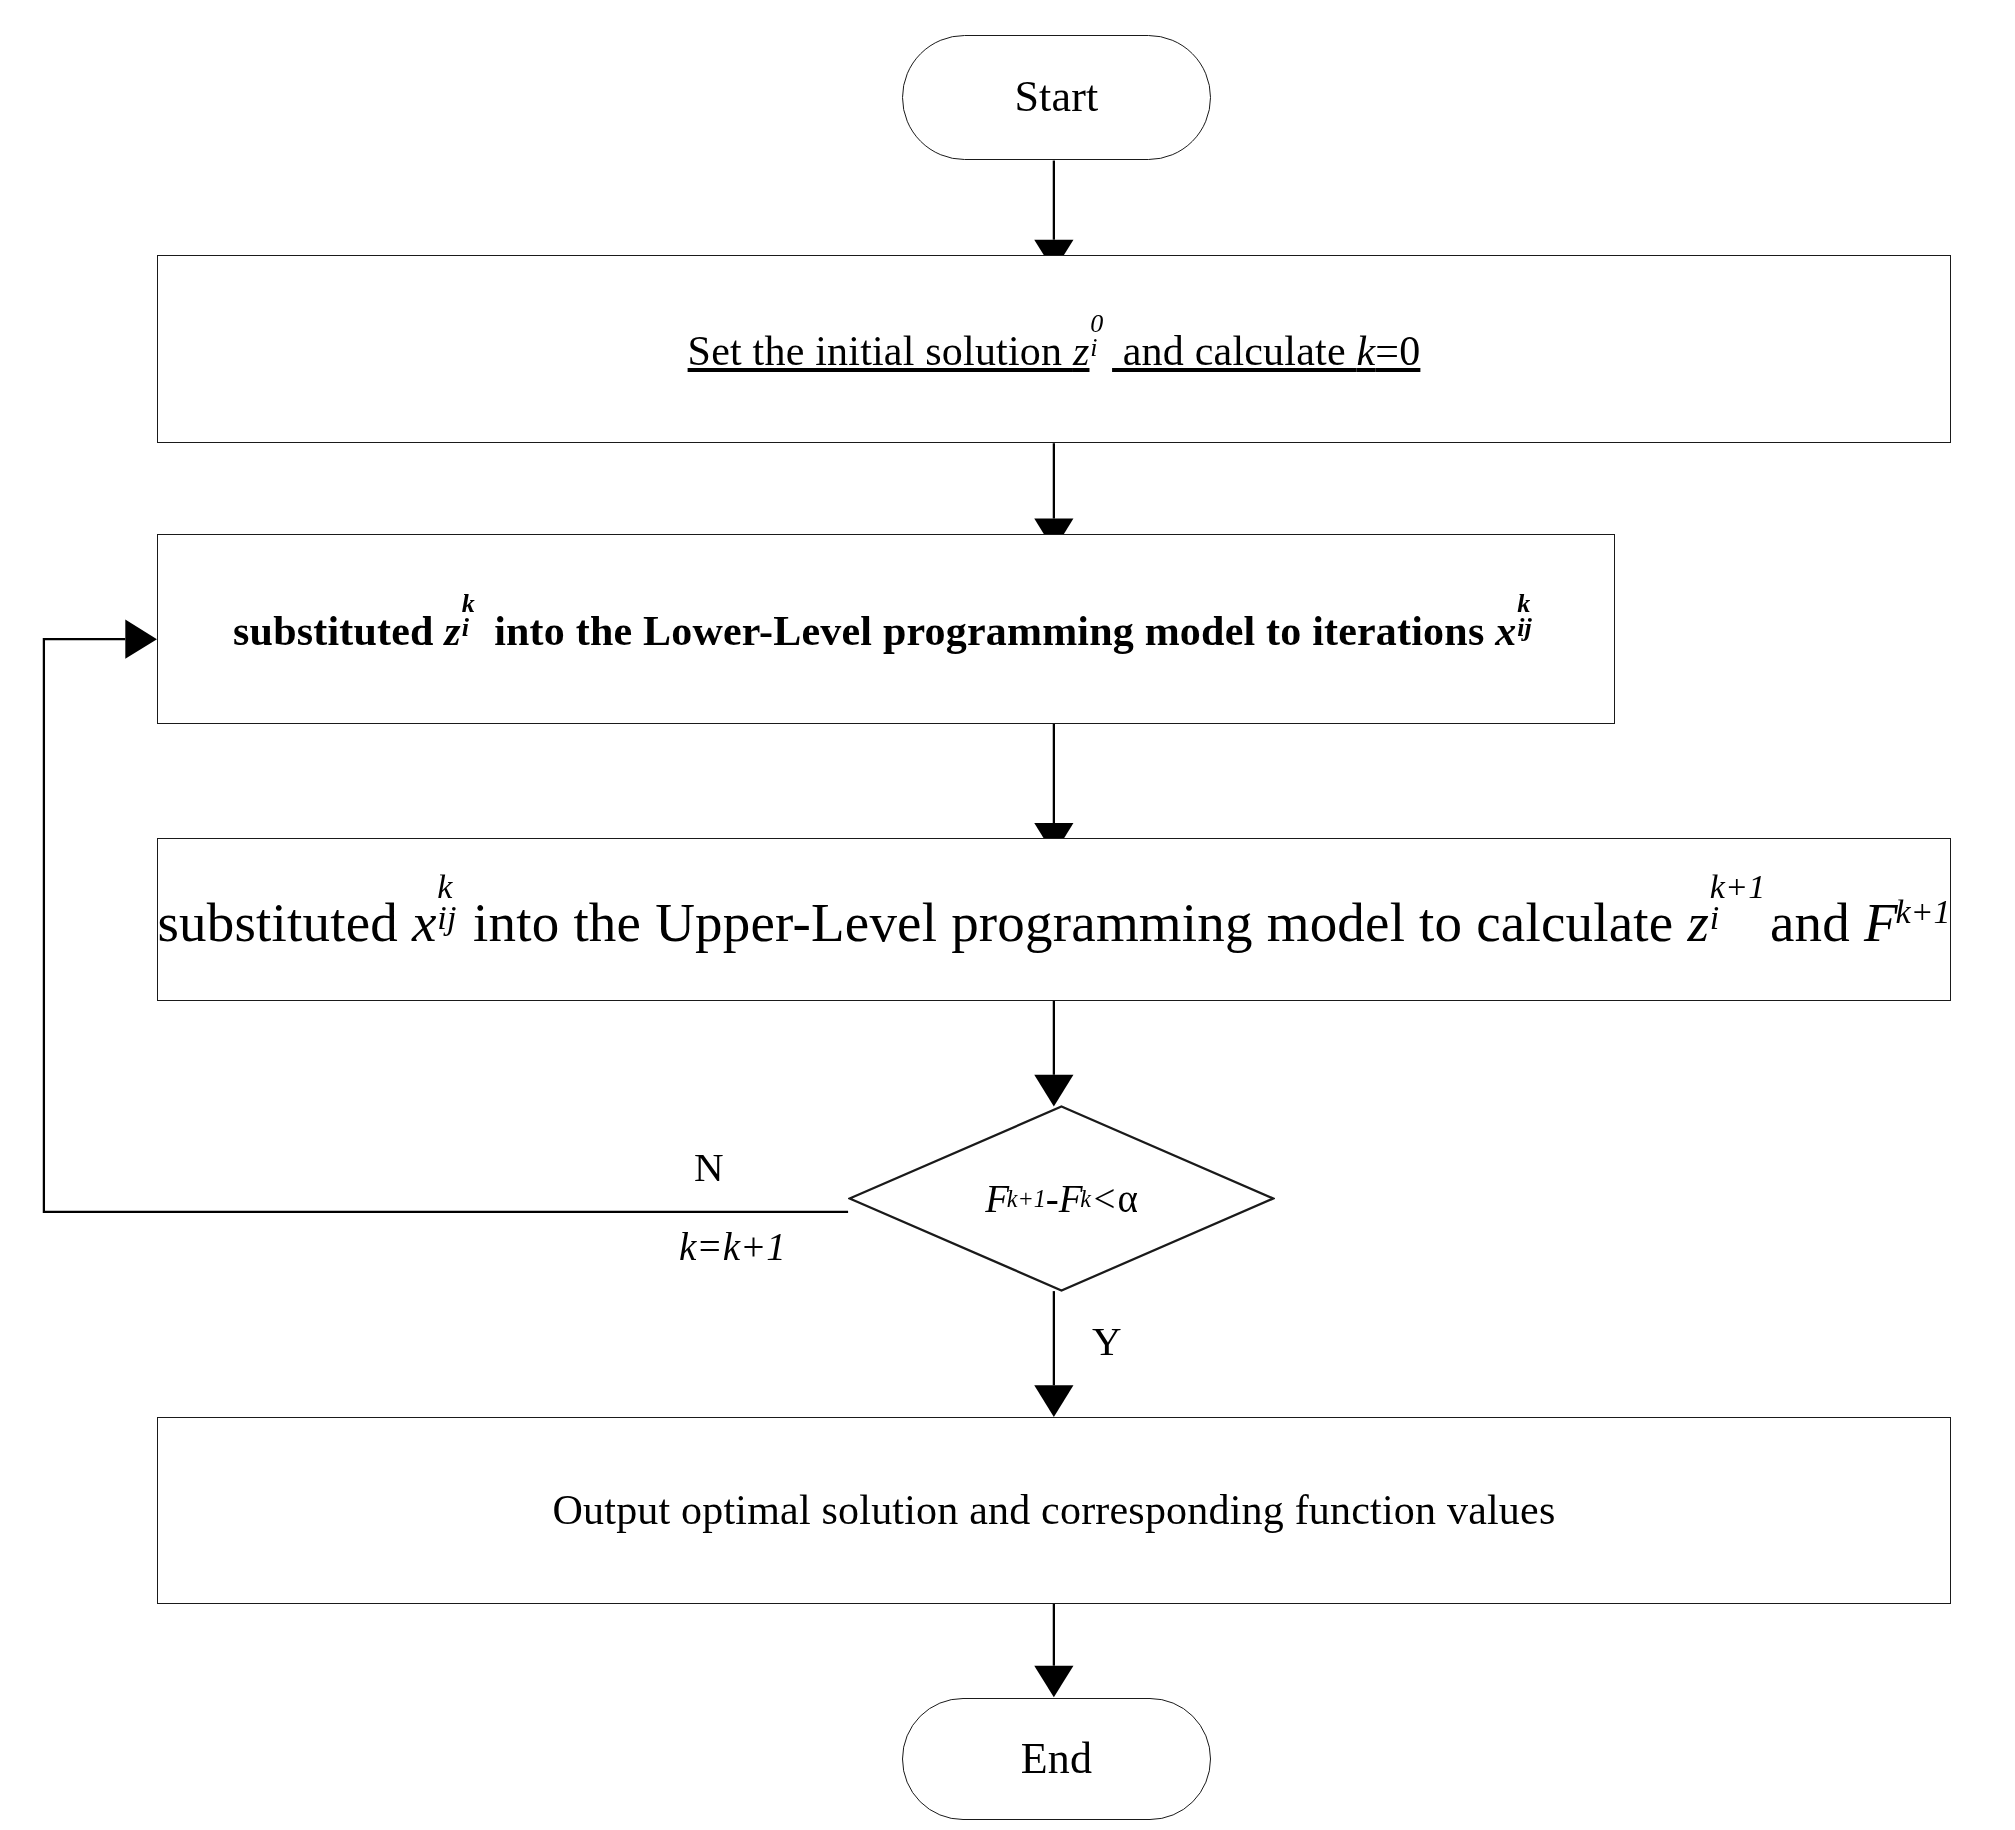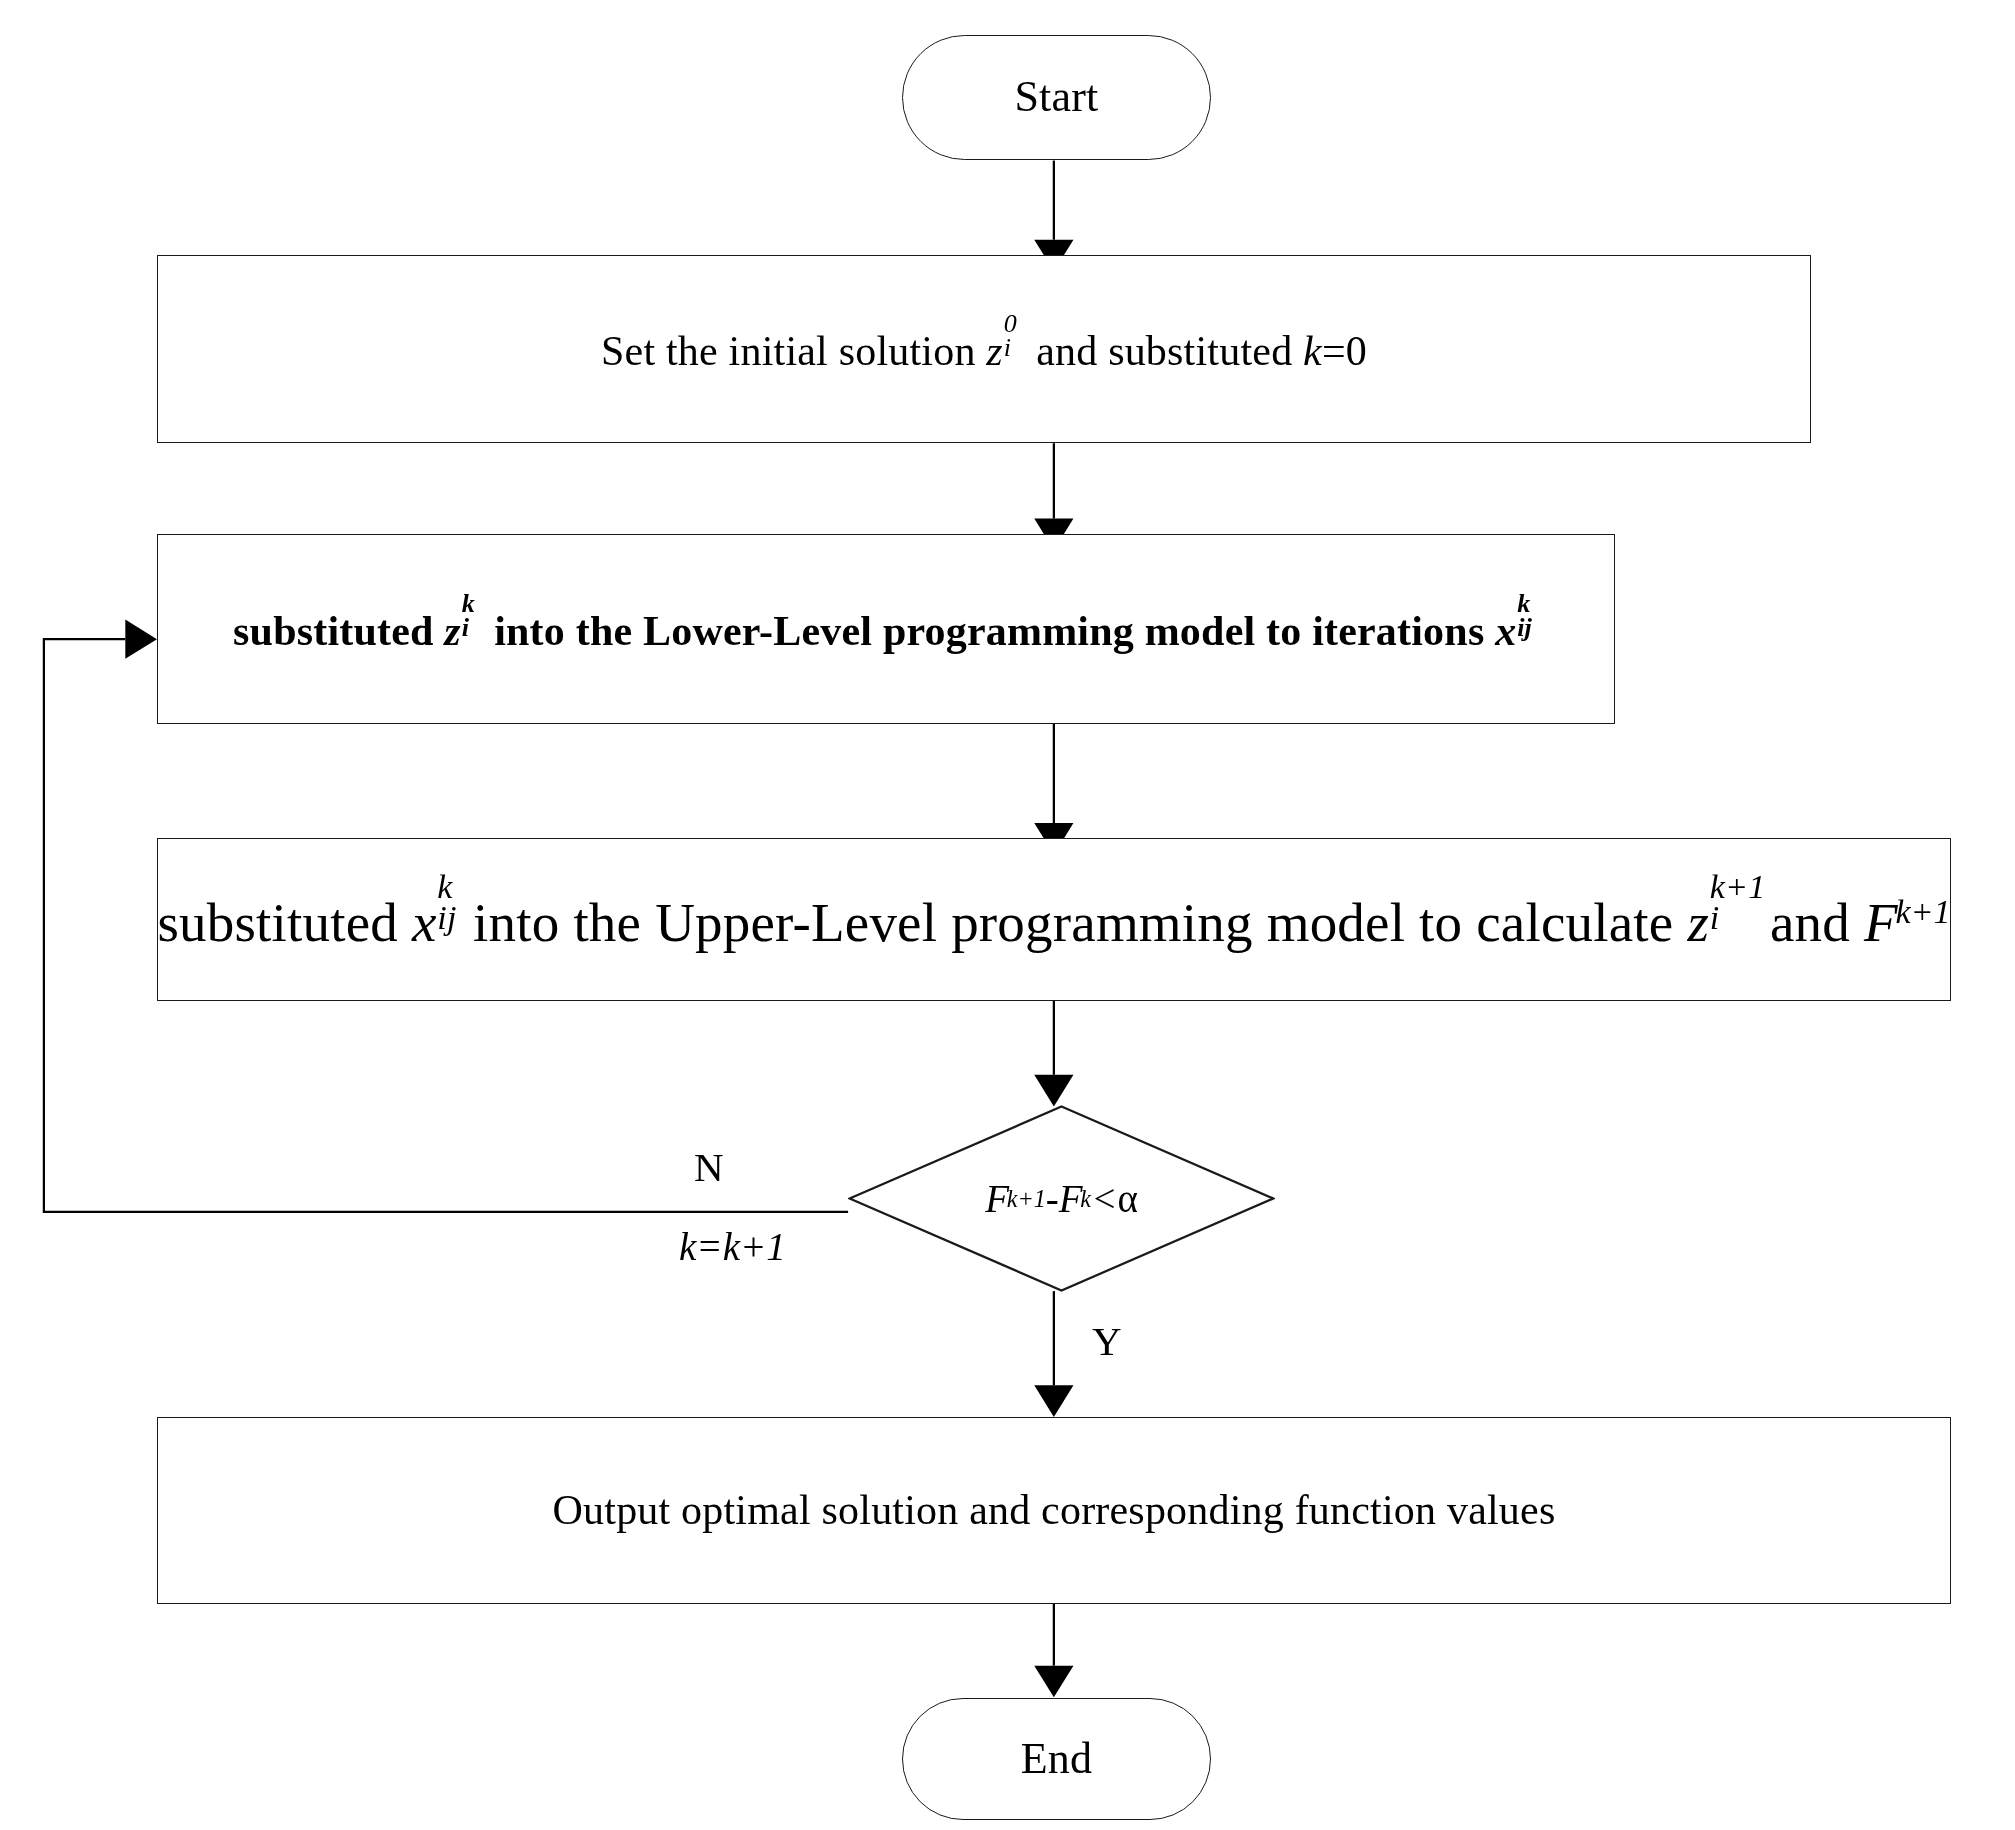--- a/index.html
+++ b/index.html
@@ -174,23 +174,23 @@
     <g>
       <line x1="1398" y1="2128" x2="1398" y2="2210" stroke="#000000" stroke-width="3"></line>
       <path d="M 1372 2210 L 1424 2210 L 1398 2252 z" fill="#000000"></path>
     </g>
   </svg>
 
   <div class="node terminator" id="start-node" style="left:902px; top:35px; width:309px; height:125px;">
     <span class="node-label">Start</span>
   </div>
 
-  <div class="node process" id="init-node" style="left:157px; top:255px; width:1654px; height:188px;">
+  <div class="node process" id="init-node" style="left:157px; top:255px; width:1794px; height:188px;text-decoration:underline;">
     <span class="node-label">
-      <span>Set the initial solution </span><span class="mvar">z</span><span class="subsup"><span class="sb">i</span><span class="sp">0</span></span><span class="gap-after"></span><span> and substituted </span><span class="mvar">k</span><span>=0</span>
+      <span>Set the initial solution </span><span class="mvar">z</span><span class="subsup"><span class="sb">i</span><span class="sp">0</span></span><span class="gap-after"></span><span> and calculate </span><span class="mvar">k</span><span>=0</span>
     </span>
   </div>
 
   <div class="node process" id="lower-node" style="left:157px; top:534px; width:1458px; height:190px;font-weight:bold;">
     <span class="node-label">
       <span>substituted </span><span class="mvar">z</span><span class="subsup"><span class="sb">i</span><span class="sp">k</span></span><span class="gap-after"></span><span> into the Lower-Level programming model to iterations </span><span class="mvar">x</span><span class="subsup"><span class="sb">ij</span><span class="sp">k</span></span><span class="gap-after"></span>
     </span>
   </div>
 
   <div class="node process" id="upper-node" style="left:157px; top:838px; width:1794px; height:163px;">

